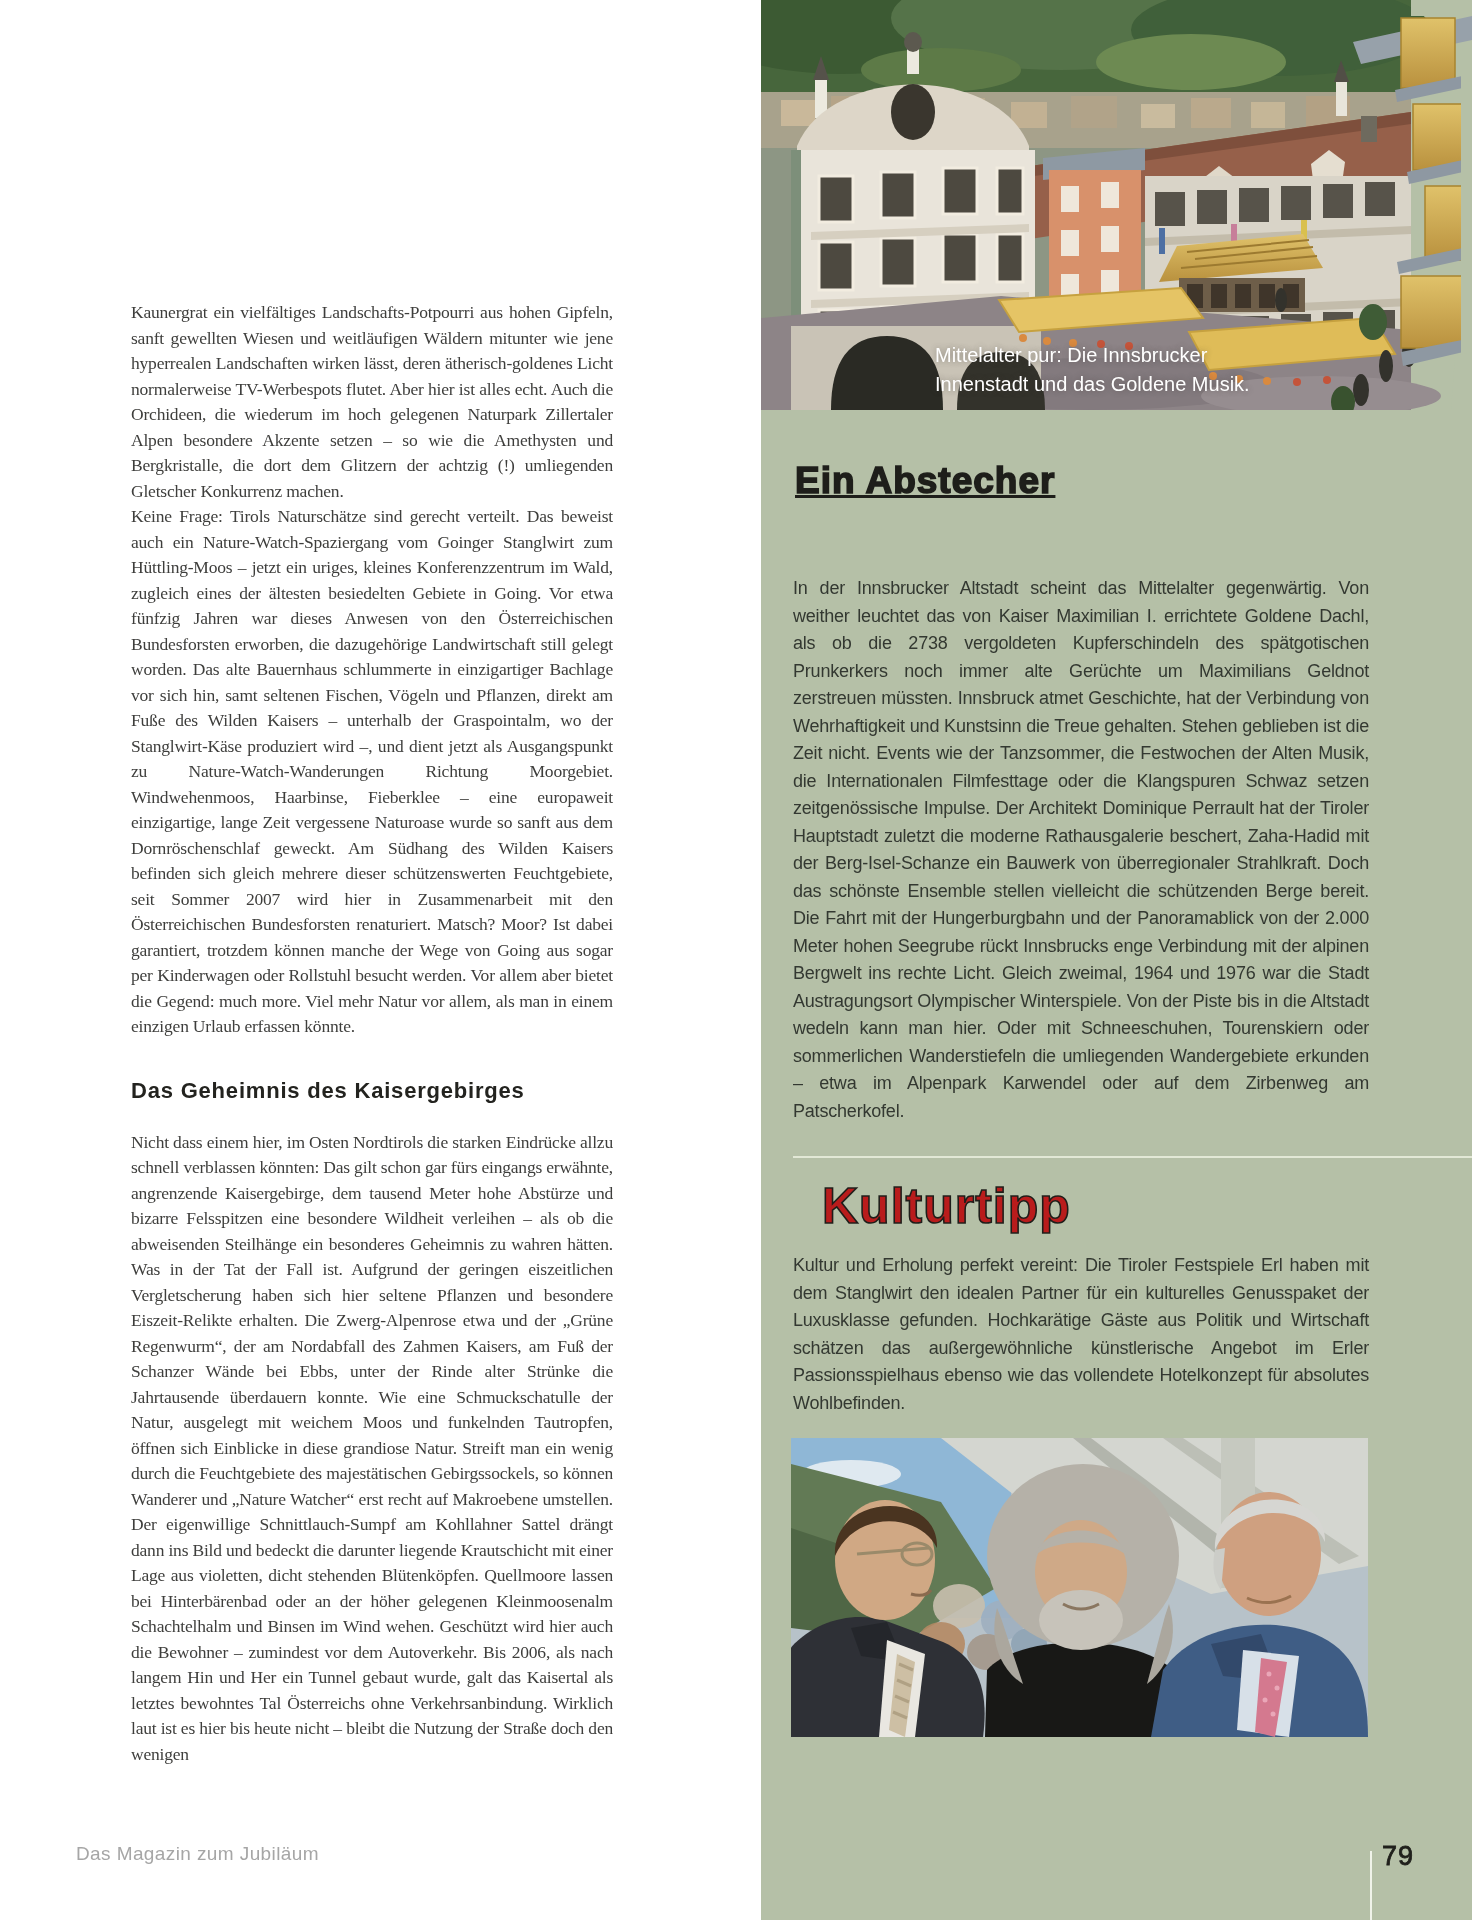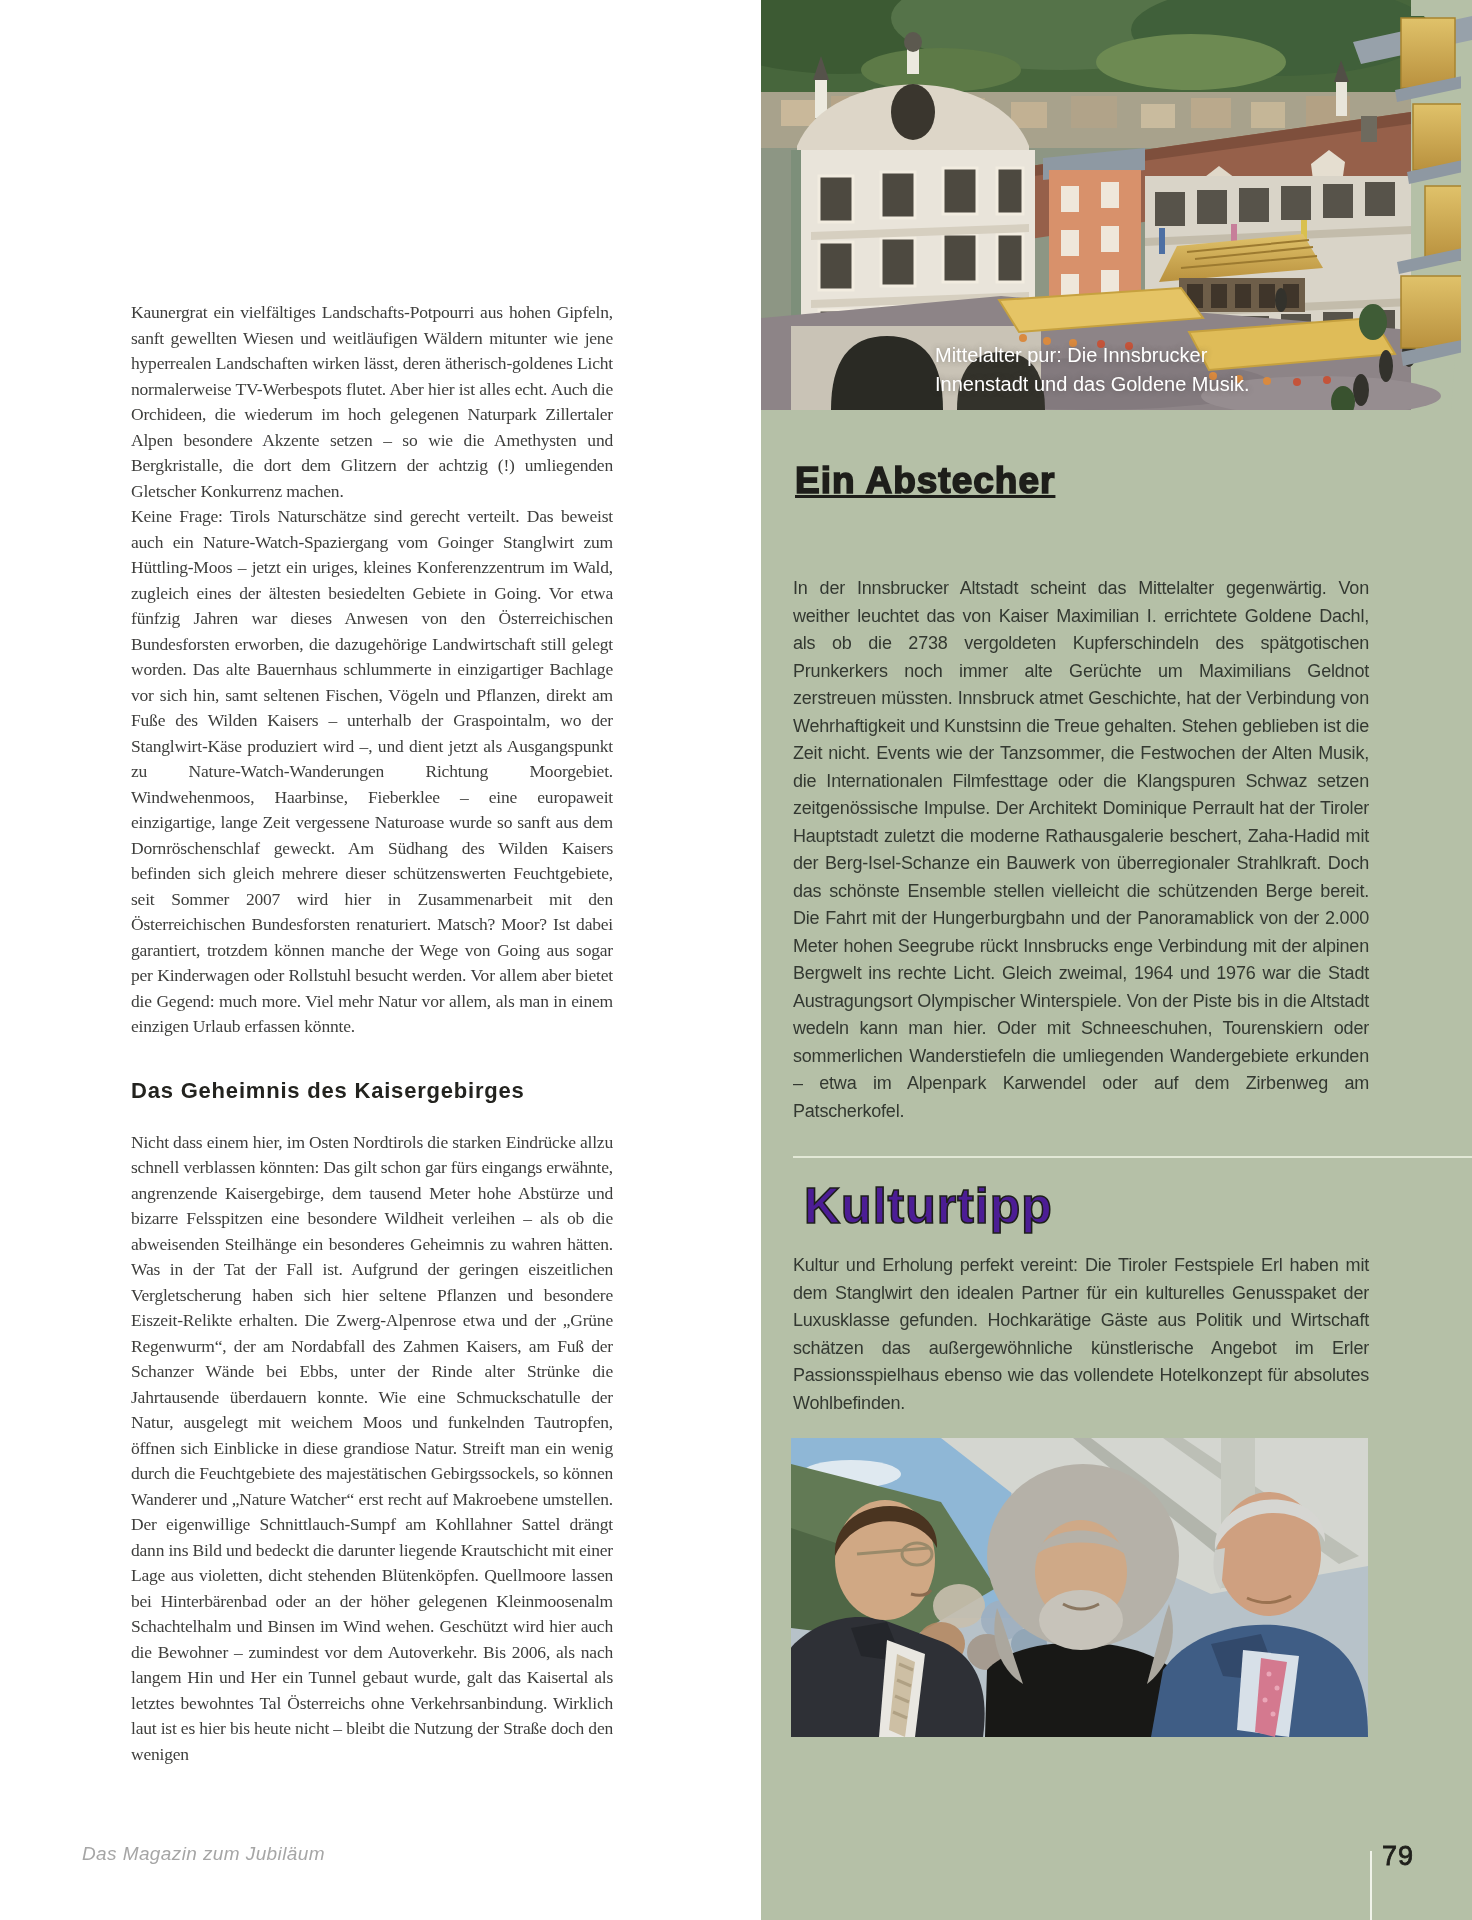--- a/index.html
+++ b/index.html
@@ -24,34 +24,34 @@
            font-size:20px;line-height:29px;color:#ffffff;
            text-shadow:0 0 6px rgba(60,55,50,.45);}
   .headline{position:absolute;left:795px;top:452px;width:640px;
            font-size:37px;line-height:57px;font-weight:bold;letter-spacing:1px;
            color:#1e1e1a;text-decoration:underline;-webkit-text-stroke:1.6px #1e1e1a;}
   .article{position:absolute;left:793px;top:575px;width:576px;
            font-size:18px;line-height:27.5px;letter-spacing:-0.2px;
            color:#333831;text-align:justify;}
   .divider{position:absolute;left:793px;top:1156px;width:679px;height:2px;
            background:#e2e8d6;}
-  .kultur-headline{position:absolute;left:804px;top:1178px;
+  .kultur-headline{position:absolute;left:822px;top:1178px;
            font-size:50px;line-height:57px;font-weight:bold;letter-spacing:1px;
-           color:#4c1d95;-webkit-text-stroke:1.6px #1e1e1a;}
+           color:#b91c1c;-webkit-text-stroke:1.6px #1e1e1a;}
   .kultur-text{position:absolute;left:793px;top:1252px;width:576px;
            font-size:18px;line-height:27.5px;letter-spacing:-0.2px;
            color:#333831;text-align:justify;}
   .photo2{position:absolute;left:791px;top:1438px;width:577px;height:299px;}
   .photo2 svg{display:block;width:100%;height:100%;}
   .photo2-caption{position:absolute;left:792px;top:1749px;width:580px;
            font-size:19px;line-height:28px;color:#2f342c;}
 
   
-  .footer-left{position:absolute;left:82px;top:1843px;font-size:19px;
-           letter-spacing:0.4px;color:#a6a6a6;font-style:italic;}
+  .footer-left{position:absolute;left:76px;top:1843px;font-size:19px;
+           letter-spacing:0.4px;color:#a6a6a6;}
   .pageno-line{position:absolute;left:1370px;top:1851px;width:2px;height:69px;
            background:#f0f3ea;}
   .pageno{position:absolute;left:1382px;top:1841px;font-size:27px;font-weight:normal;
            letter-spacing:1px;color:#20201c;-webkit-text-stroke:0.8px #20201c;}
 </style>
 </head>
 <body>
 
 <div class="page">
 

